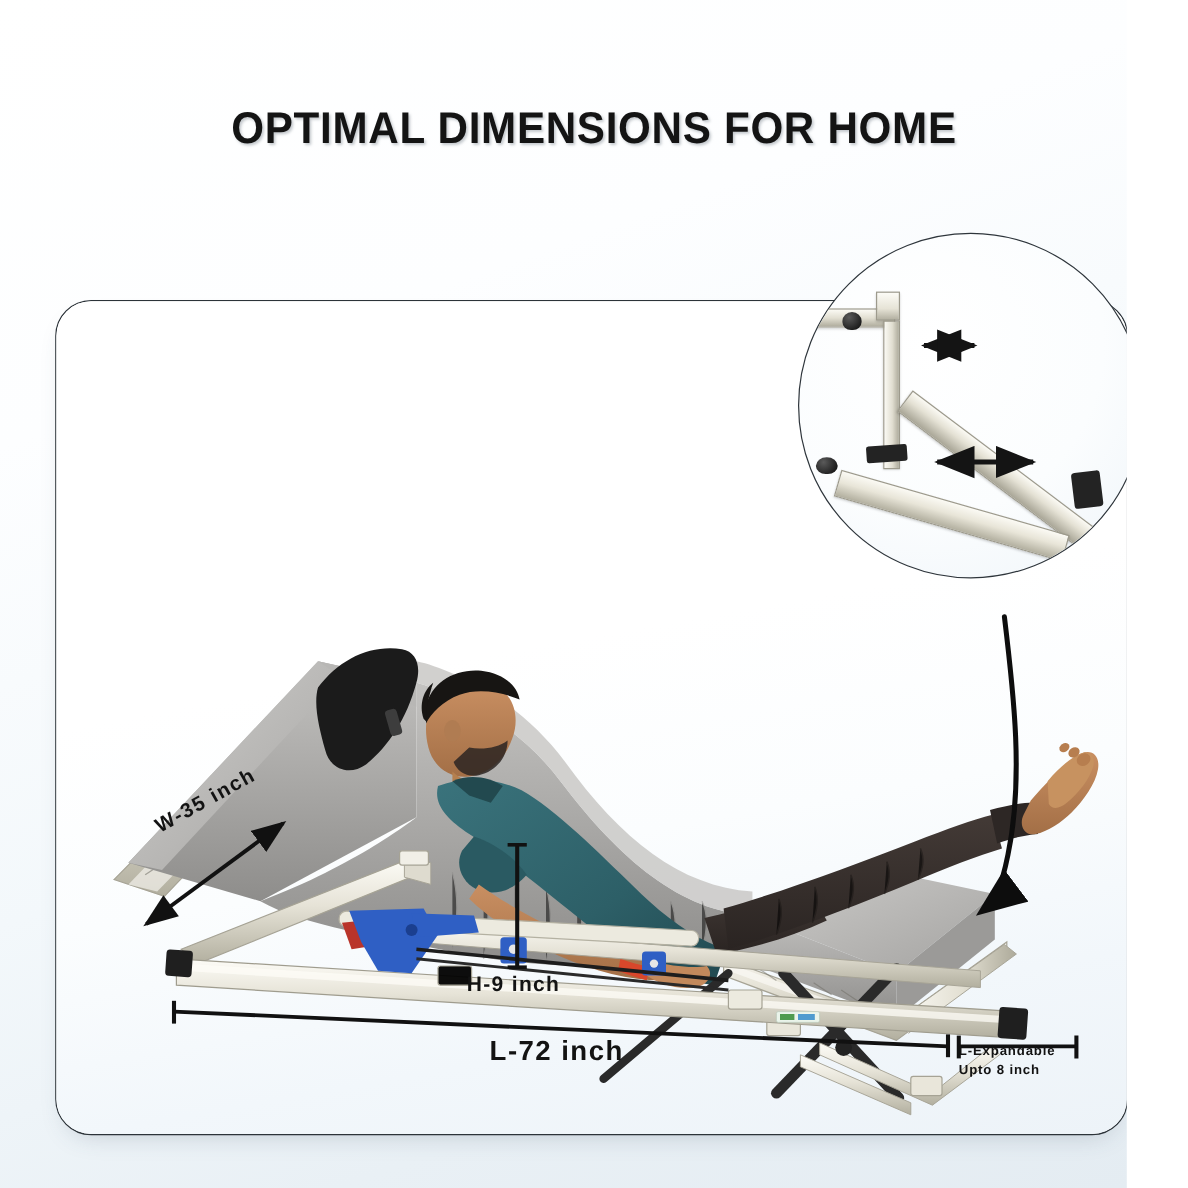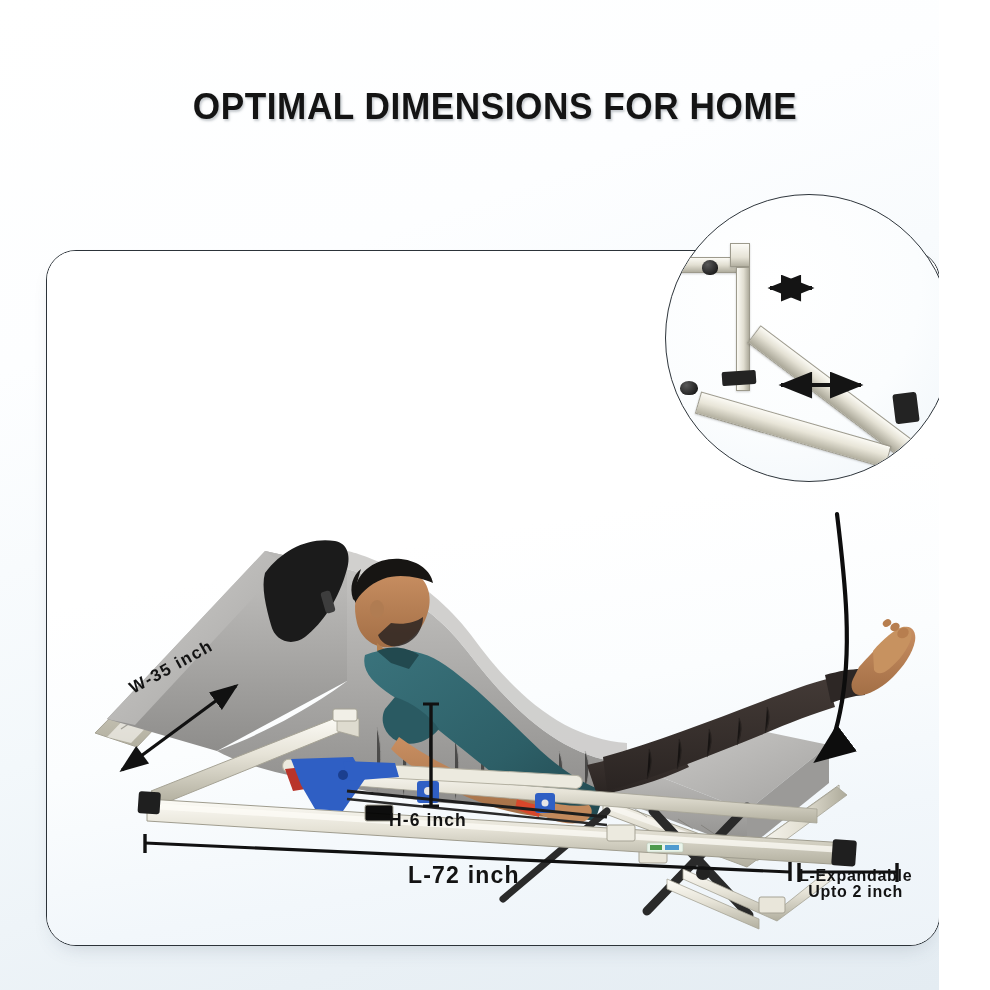--- a/index.html
+++ b/index.html
@@ -180,24 +180,23 @@
     font-size: 17.5px;
     letter-spacing: 1.1px;
   }
   .dim-l {
     left: 408px; top: 862px;
     font-size: 23px;
     letter-spacing: 1.2px;
   }
   .dim-exp {
     left: 799px; top: 868px;
-    font-size: 16px;
+    font-size: 11px;
     line-height: 16px;
     letter-spacing: 0.7px;
-    text-align: center;
   }
 
   svg.overlay {
     position: absolute;
     left: 0; top: 0;
     width: 990px; height: 990px;
     z-index: 8;
     pointer-events: none;
   }
 </style>
@@ -483,20 +482,20 @@
     <line x1="145" y1="843" x2="790" y2="872" stroke="#111111" stroke-width="3.2"></line>
     <line x1="145" y1="834" x2="145" y2="853" stroke="#111111" stroke-width="3.4"></line>
     <line x1="790" y1="862" x2="790" y2="881" stroke="#111111" stroke-width="3.4"></line>
 
     <line x1="799" y1="872" x2="897" y2="872" stroke="#111111" stroke-width="3.2"></line>
     <line x1="799" y1="863" x2="799" y2="882" stroke="#111111" stroke-width="3.4"></line>
     <line x1="897" y1="863" x2="897" y2="882" stroke="#111111" stroke-width="3.4"></line>
   </svg>
 
   <div class="dim-label dim-w">W-35 inch</div>
-  <div class="dim-label dim-h">H-6 inch</div>
+  <div class="dim-label dim-h">H-9 inch</div>
   <div class="dim-label dim-l">L-72 inch</div>
   <div class="dim-label dim-exp">
     <div>L-Expandable</div>
-    <div>Upto 2 inch</div>
+    <div>Upto 8 inch</div>
   </div>
 
 </div>
 
 </body></html>

